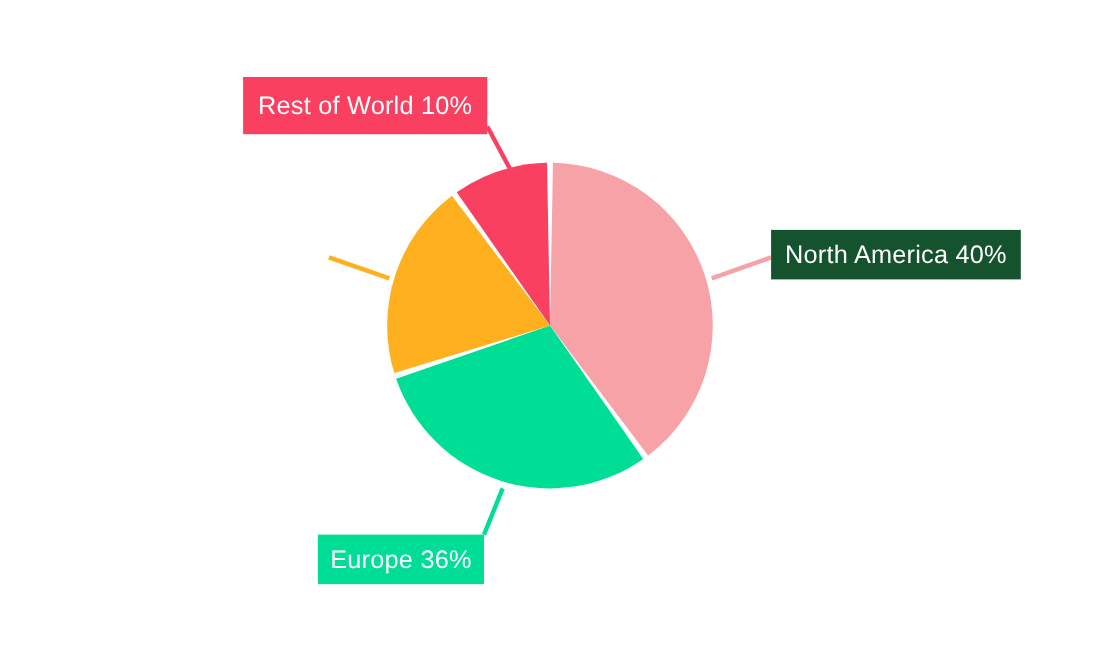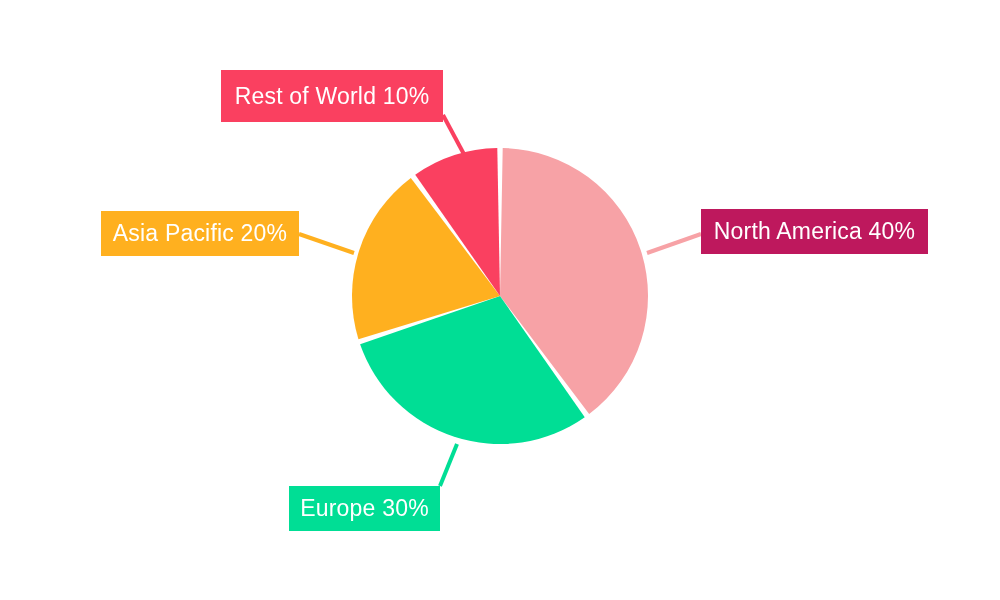--- a/index.html
+++ b/index.html
@@ -56,26 +56,23 @@
         <line x1="466" y1="158" x2="443" y2="115" stroke="#FA4060" stroke-width="4"></line>
       </g>
     <g id="pie-slices">
         <path d="M 500.00 296.00 L 502.71 148.02 A 148 148 0 0 1 589.17 414.12 Z" fill="#F7A2A6" stroke="none"></path>
         <path d="M 500.00 296.00 L 584.78 417.31 A 148 148 0 0 1 360.11 344.31 Z" fill="#00DE95" stroke="none"></path>
         <path d="M 500.00 296.00 L 358.43 339.15 A 148 148 0 0 1 410.83 177.88 Z" fill="#FFB01F" stroke="none"></path>
         <path d="M 500.00 296.00 L 415.22 174.69 A 148 148 0 0 1 497.29 148.02 Z" fill="#FA4060" stroke="none"></path>
       </g>
   </svg>
 
-  <div class="callout-label" style="left: 701px; top: 209px; width: 227px; height: 45px; background: #be185d; justify-content: center;">
+  <div class="callout-label" style="left: 701px; top: 209px; width: 227px; height: 45px; background: #14532d; justify-content: center;">
     <span>North America 40%</span>
   </div>
   <div class="callout-label" style="left: 289px; top: 486px; width: 151px; height: 45px; background: rgb(0, 222, 149); justify-content: center;">
-    <span>Europe 30%</span>
-  </div>
-  <div class="callout-label" style="left: 101px; top: 211px; width: 198px; height: 45px; background: rgb(255, 176, 31); justify-content: center;">
-    <span>Asia Pacific 20%</span>
+    <span>Europe 36%</span>
   </div>
   <div class="callout-label" style="left: 221px; top: 70px; width: 222px; height: 52px; background: rgb(250, 64, 96); justify-content: center;">
     <span>Rest of World 10%</span>
   </div>
 
 </div>
 
 </body></html>

